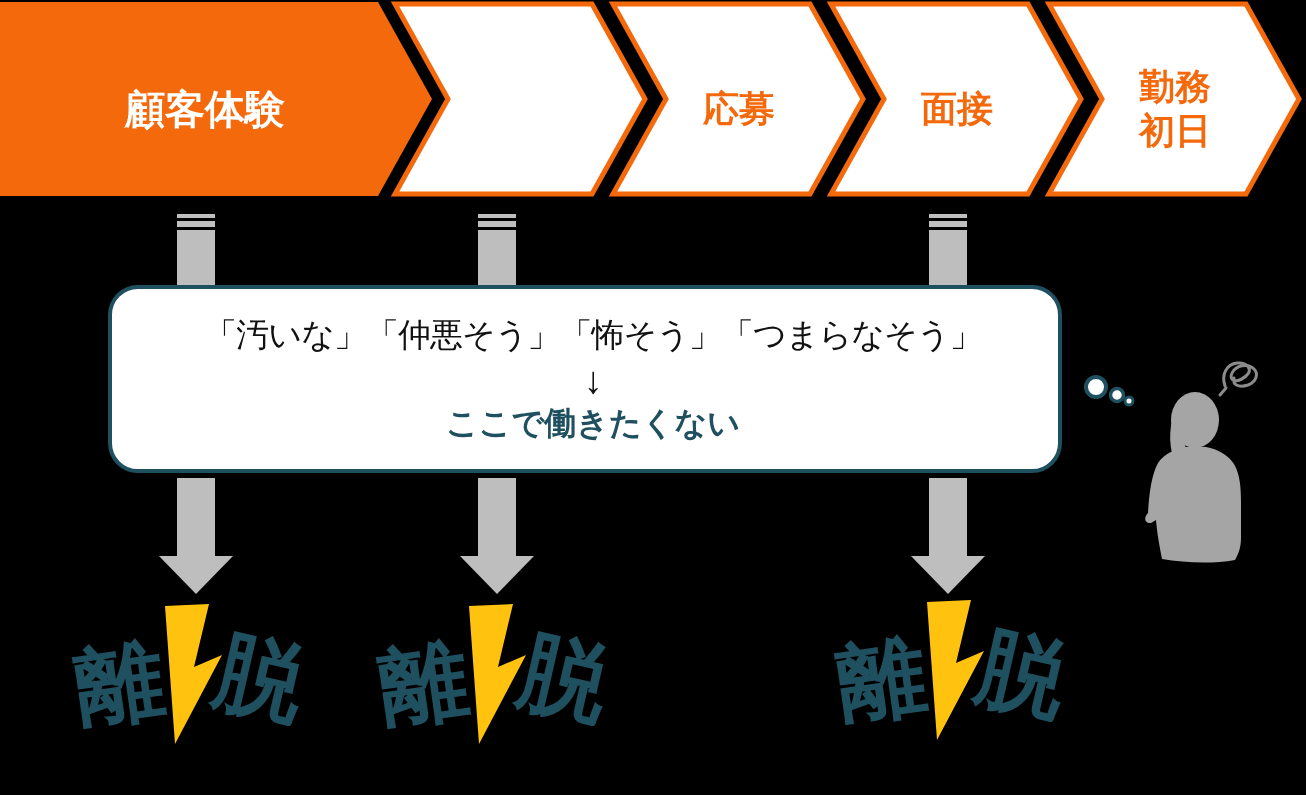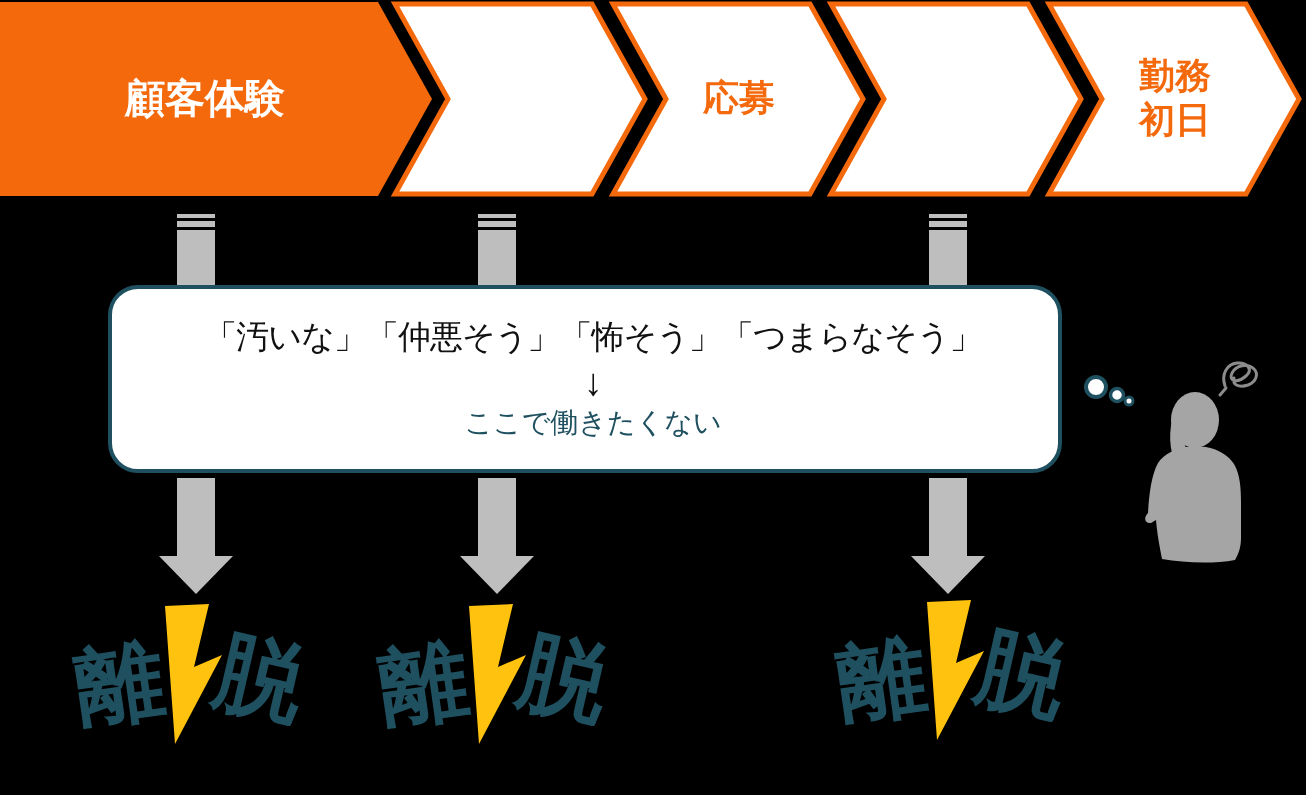--- a/index.html
+++ b/index.html
@@ -19,42 +19,42 @@
   body{font-family:"Liberation Sans","DejaVu Sans",sans-serif;}
   .canvas{
     position:relative;width:1306px;height:795px;overflow:hidden;
     background:var(--background,#000);
   }
   
   .chevron-svg{position:absolute;left:0;top:0;}
   .chev-fill{fill:var(--orange,#F4690C);stroke:none;}
   .chev-outline{fill:var(--box_bg,#fff);stroke:var(--orange,#F4690C);stroke-width:5;stroke-linejoin:miter;}
   .stage-label{
-    position:absolute;top:0;height:196px;width:220px;
+    position:absolute;top:11px;height:196px;width:220px;
     display:flex;align-items:center;justify-content:center;
     text-align:center;font-weight:bold;white-space:pre-line;line-height:1.22;
     font-size:36px;color:var(--orange,#F4690C);
   }
   .stage-label.first{color:var(--stage1_text,#fff);font-size:40px;}
   
   .stripe,.shaft{position:absolute;width:38px;background:var(--arrow_gray,#BEBEBE);}
   .arrow-head{
     position:absolute;width:0;height:0;
     border-left:37px solid transparent;border-right:37px solid transparent;
     border-top:38px solid var(--arrow_gray,#BEBEBE);
   }
   
   .callout{
     position:absolute;left:108px;top:285px;width:954px;height:188px;
     background:var(--box_bg,#fff);border:4px solid var(--teal,#1F5060);border-radius:30px;
     display:flex;flex-direction:column;align-items:center;justify-content:center;gap:7px;padding-left:16px;
   }
   .quotes{font-size:33px;color:var(--quote_text,#111);letter-spacing:-1px;line-height:1.1;}
   .darrow-glyph{font-size:38px;color:var(--quote_text,#111);line-height:1;}
-  .conclusion{font-size:28px;font-weight:normal;color:var(--teal,#1F5060);line-height:1.1;}
+  .conclusion{font-size:32px;font-weight:bold;color:var(--teal,#1F5060);line-height:1.1;}
   
   .thinker-svg{position:absolute;left:1075px;top:348px;}
   .bub{fill:#fff;stroke:var(--teal,#1F5060);}
   .flesh{fill:var(--person_gray,#A5A5A5);stroke:none;}
   .scribble{fill:none;stroke:var(--scribble_gray,#8C8C8C);stroke-width:3;stroke-linecap:round;}
   
   .dropout{position:absolute;width:230px;height:155px;}
   .dchar{
     position:absolute;width:90px;text-align:center;
     font-size:88px;font-weight:bold;color:var(--teal,#1F5060);line-height:1;
@@ -72,20 +72,21 @@
   <svg class="chevron-svg" width="1306" height="210" viewBox="0 0 1306 210">
     <polygon class="chev-fill" points="0,2 378,2 432,99 378,196 0,196"></polygon>
     <polygon class="chev-outline" points="395,4 592,4 645,99 592,194 395,194 448,99"></polygon>
     <polygon class="chev-outline" points="613,4 810,4 863,99 810,194 613,194 666,99"></polygon>
     <polygon class="chev-outline" points="831,4 1028,4 1081,99 1028,194 831,194 884,99"></polygon>
     <polygon class="chev-outline" points="1049,4 1246,4 1299,99 1246,194 1049,194 1102,99"></polygon>
   </svg>
 
   <div class="stage-label first" style="left:95px;">顧客体験</div>
   <div class="stage-label" style="left:629px;">応募</div>
+  <div class="stage-label" style="left:847px;">面接</div>
   <div class="stage-label" style="left:1065px;">勤務
 初日</div>
 
   <div class="stripe" style="left:177px;top:214px;height:4px;"></div>
   <div class="stripe" style="left:177px;top:221px;height:6px;"></div>
   <div class="shaft" style="left:177px;top:230px;height:60px;"></div>
 
   <div class="stripe" style="left:478px;top:214px;height:4px;"></div>
   <div class="stripe" style="left:478px;top:221px;height:6px;"></div>
   <div class="shaft" style="left:478px;top:230px;height:60px;"></div>

